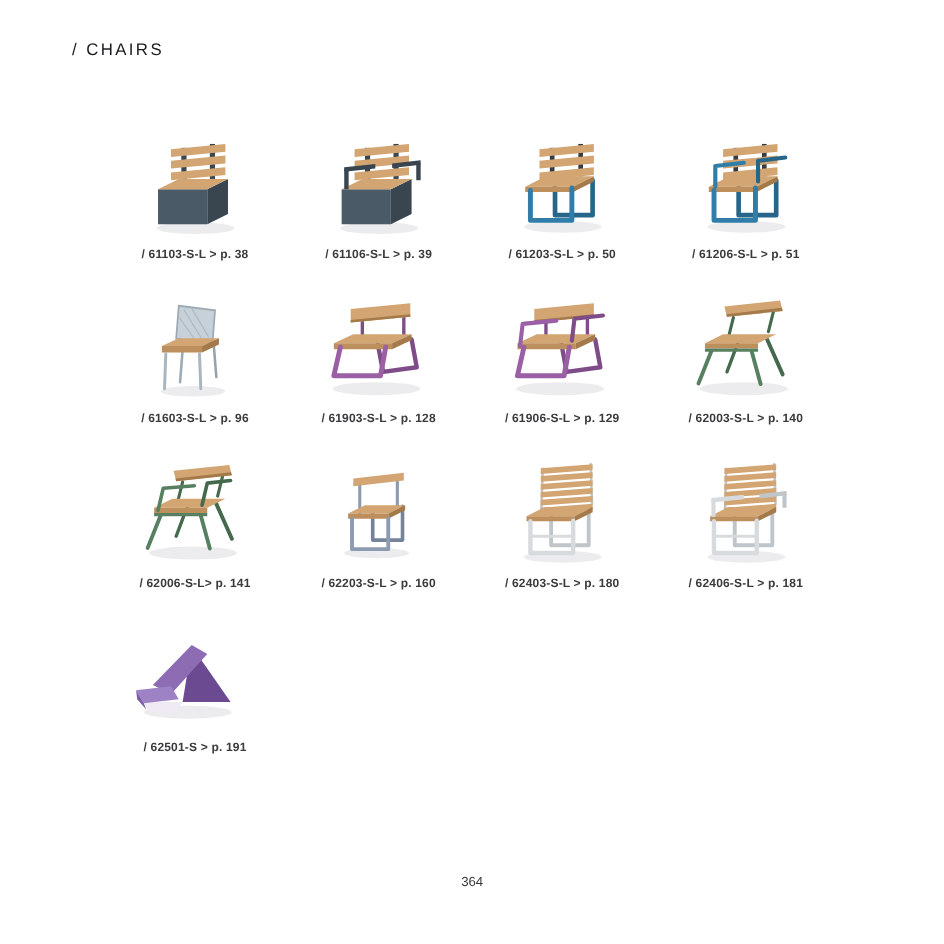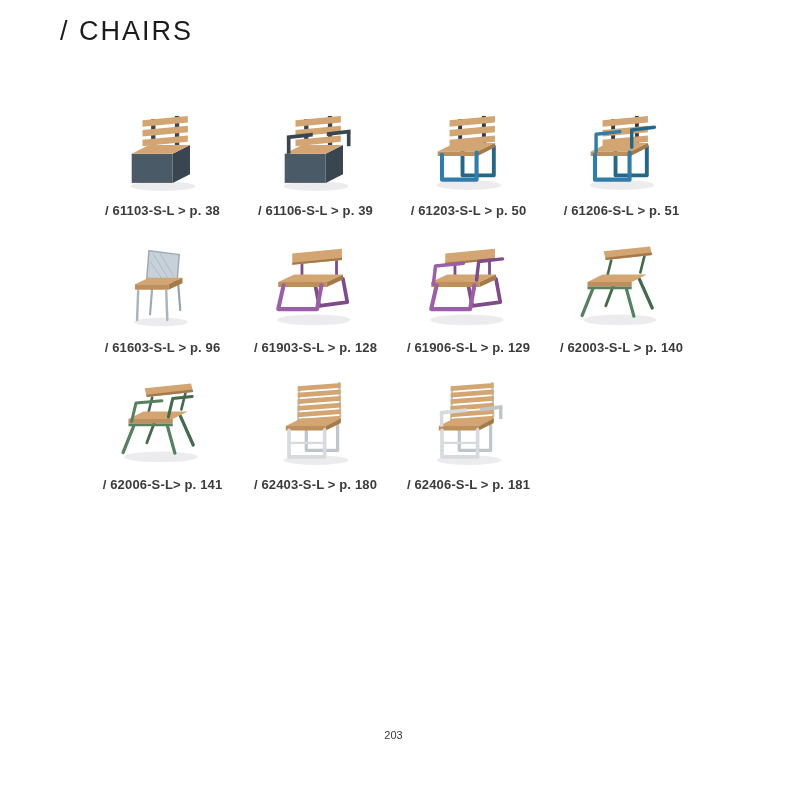--- a/index.html
+++ b/index.html
@@ -1,34 +1,34 @@
 <!DOCTYPE html>
 <html><head>
 <meta charset="utf-8">
 <style>
   html,body{margin:0;padding:0;}
   body{
     width:787px;height:787px;background:#ffffff;position:relative;overflow:hidden;
     font-family:"Liberation Sans",sans-serif;
   }
   .title{
-    position:absolute;left:60px;top:16px;margin:0;
-    font-size:27px;font-weight:500;letter-spacing:2px;color:#1a1b1d;
+    position:absolute;left:60px;top:33px;margin:0;
+    font-size:14px;font-weight:500;letter-spacing:2px;color:#1a1b1d;
   }
   .grid{
     position:absolute;left:86px;top:85px;width:612px;
     display:grid;grid-template-columns:repeat(4,153px);
   }
   .cell{
     margin:0;height:137px;display:flex;flex-direction:column;
     align-items:center;justify-content:flex-end;padding-bottom:4px;box-sizing:border-box;
   }
   .chair{line-height:0;margin-bottom:5px;}
   .label{
-    font-size:13px;font-weight:700;color:#3b3b3d;letter-spacing:0.15px;white-space:nowrap;
+    font-size:10px;font-weight:700;color:#3b3b3d;letter-spacing:0.15px;white-space:nowrap;
   }
   .pagenum{
     position:absolute;left:0;right:0;top:729px;text-align:center;
     font-size:11px;color:#3a3a3c;
   }
 </style>
 </head>
 <body>
 
 <div class="page">
@@ -188,20 +188,34 @@
             <polygon points="18,39 59,39 59,43 18,43" fill="#bd8f5c"></polygon>
             <polygon points="18,43 59,43 59,45.6 18,45.6" fill="#56805f"></polygon>
             <line x1="23" y1="45" x2="13" y2="70" stroke="#56805f" stroke-width="3" stroke-linecap="round"></line>
             <line x1="54" y1="45" x2="61" y2="70.5" stroke="#56805f" stroke-width="3" stroke-linecap="round"></line>
             <path d="M21,41 L25,24 L49,22" fill="none" stroke="#56805f" stroke-width="2.8" stroke-linejoin="round" stroke-linecap="round"></path>
             <path d="M55,37 L59,20 L77,18" fill="none" stroke="#44694d" stroke-width="2.8" stroke-linejoin="round" stroke-linecap="round"></path>
           </svg></div>
     <figcaption class="label">/ 62006-S-L&gt; p. 141</figcaption>
   </figure>
 
+  <figure class="cell">
+    <div class="chair"><svg width="108" height="95" viewBox="0 0 100 88" xmlns="http://www.w3.org/2000/svg">
+            <ellipse cx="48" cy="74" rx="25" ry="4" fill="rgba(70,70,85,0.10)"></ellipse>
+            <path d="M45,42 L45,64 L68,64 L68,38" fill="none" stroke="#76849b" stroke-width="2.8" stroke-linejoin="round" stroke-linecap="round"></path>
+            <line x1="35" y1="20" x2="35" y2="43" stroke="#8d9bb1" stroke-width="2.4" stroke-linecap="round"></line>
+            <line x1="64" y1="16" x2="64" y2="38" stroke="#8d9bb1" stroke-width="2.4" stroke-linecap="round"></line>
+            <polygon points="30,16.5 69,12 69,18 30,22.5" fill="#d2a572"></polygon>
+            <polygon points="26,43.5 57,43.5 70,37 39,37" fill="#d2a572"></polygon>
+            <polygon points="26,43.5 57,43.5 57,47.5 26,47.5" fill="#bd8f5c"></polygon>
+            <polygon points="57,47.5 57,43.5 70,37 70,41" fill="#a47a4a"></polygon>
+            <path d="M29,47.5 L29,71 L57,71 L57,47" fill="none" stroke="#8d9bb1" stroke-width="3" stroke-linejoin="round" stroke-linecap="round"></path>
+          </svg></div>
+    <figcaption class="label">/ 62203-S-L &gt; p. 160</figcaption>
+  </figure>
 
 
 
   <figure class="cell">
     <div class="chair"><svg width="108" height="95" viewBox="0 0 100 88" xmlns="http://www.w3.org/2000/svg">
             <ellipse cx="50" cy="77" rx="30" ry="4.5" fill="rgba(70,70,85,0.10)"></ellipse>
             <line x1="34.5" y1="9" x2="33.5" y2="40" stroke="#bfc5c9" stroke-width="2" stroke-linecap="round"></line>
             <line x1="71.5" y1="5.5" x2="72.5" y2="36" stroke="#bfc5c9" stroke-width="2" stroke-linecap="round"></line>
             <polygon points="33,8.5 73,5.5 73,9.9 33,12.9" fill="#d2a572"></polygon>
             <polygon points="33,14.6 73,11.6 73,16 33,19" fill="#d2a572"></polygon>
@@ -237,15 +251,26 @@
             <path d="M25,49.5 L25,74 L58,74 L58,49" fill="none" stroke="#d7dbde" stroke-width="3.4" stroke-linejoin="round" stroke-linecap="round"></path>
             <line x1="25" y1="61" x2="58" y2="61" stroke="#d7dbde" stroke-width="2.2" stroke-linecap="round"></line>
             <polygon points="23,31.5 48,29 48,32.4 23,34.9" fill="#d7dbde"></polygon>
             <rect x="23" y="32" width="3.2" height="14" fill="#d7dbde"></rect>
             <polygon points="60,28.5 81,26 81,29.4 60,31.9" fill="#bfc5c9"></polygon>
             <rect x="77.8" y="28" width="3.2" height="11" fill="#bfc5c9"></rect>
           </svg></div>
     <figcaption class="label">/ 62406-S-L &gt; p. 181</figcaption>
   </figure>
 
+  <figure class="cell">
+    <div class="chair"><svg width="108" height="95" viewBox="0 0 100 88" xmlns="http://www.w3.org/2000/svg">
+            <ellipse cx="44" cy="70" rx="34" ry="5" fill="rgba(70,70,85,0.10)"></ellipse>
+            <polygon points="47,19 77,62 40,62" fill="#6b4a92"></polygon>
+            <polygon points="10,62 40,62 36,69 14,70" fill="#efeaf4"></polygon>
+            <polygon points="17,49 47,18 59,25 31,56" fill="#8d6cb3"></polygon>
+            <polygon points="4,53 31,50 37,60 10,63" fill="#9d82c6"></polygon>
+            <polygon points="4,53 10,63 12,68 5,60" fill="#7e5aa6"></polygon>
+          </svg></div>
+    <figcaption class="label">/ 62501-S &gt; p. 191</figcaption>
+  </figure>
 </div>
-  <div class="pagenum">203</div>
+  <div class="pagenum">364</div>
 </div>
 
 </body></html>

